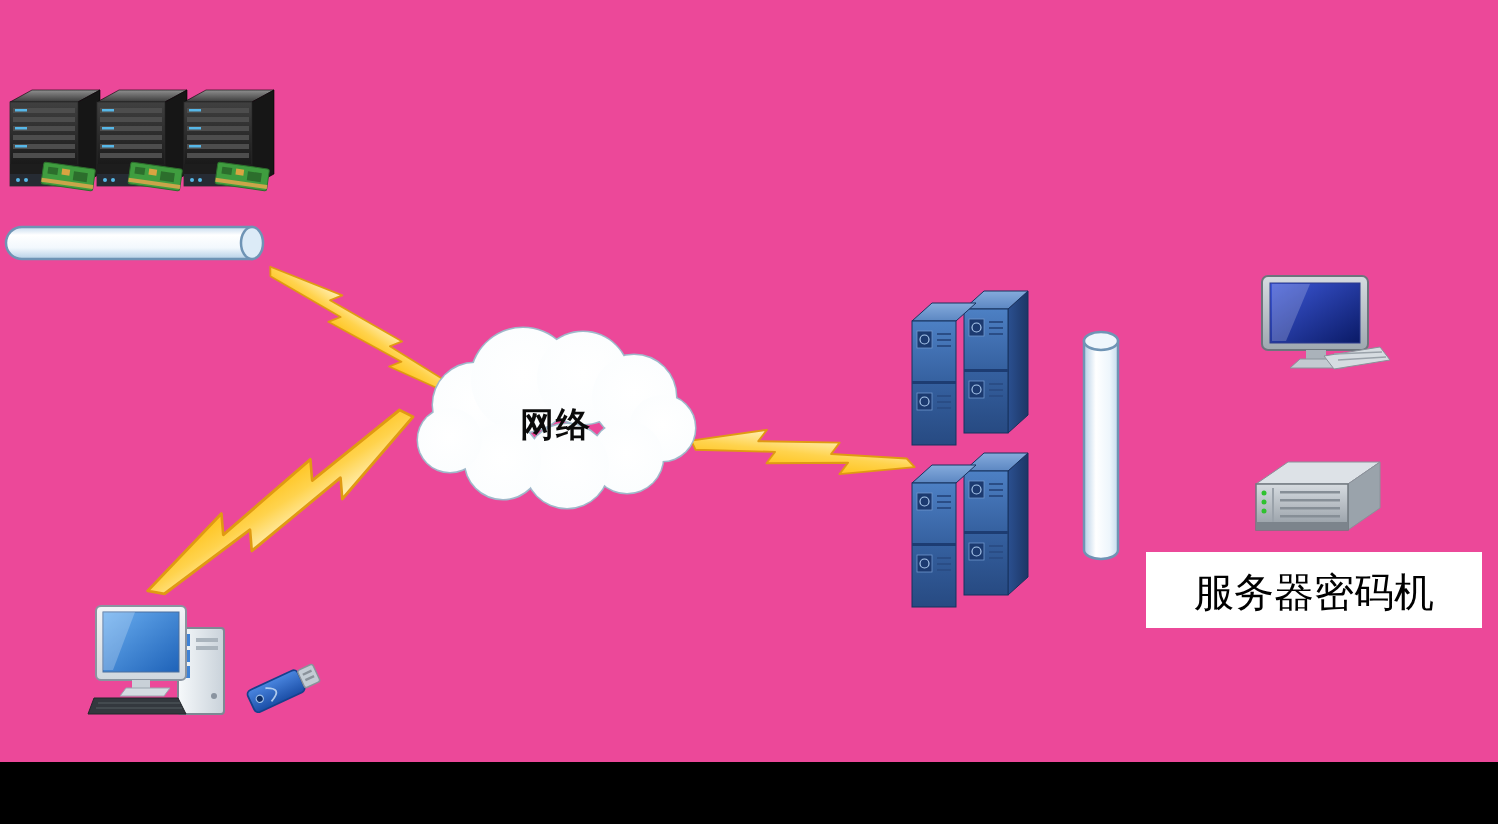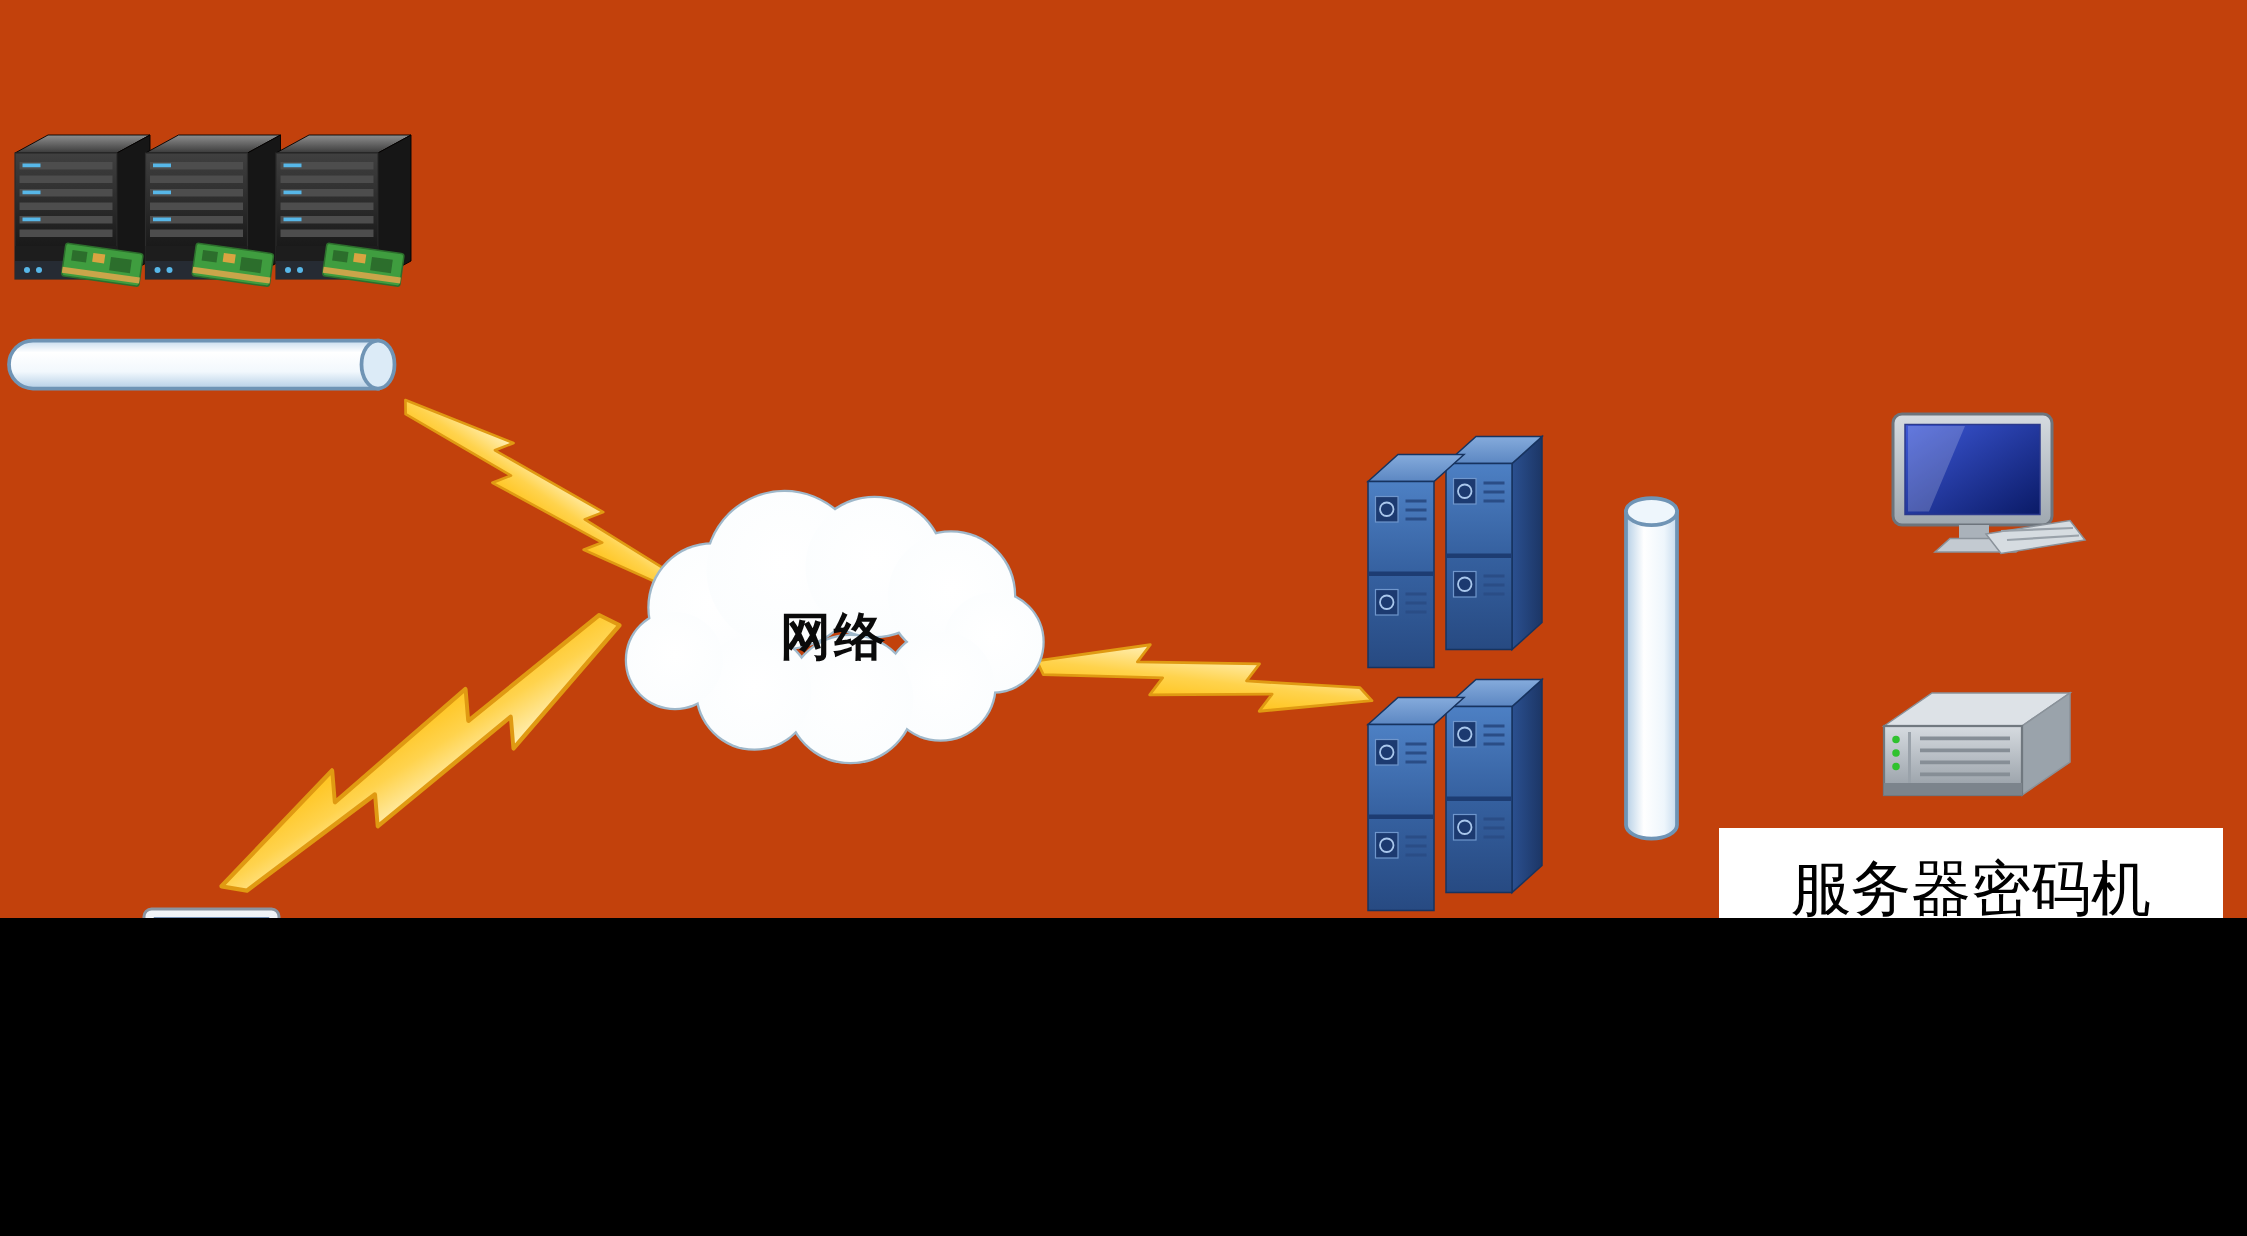--- a/index.html
+++ b/index.html
@@ -1,20 +1,20 @@
 <!DOCTYPE html>
 <html><head>
 <meta charset="utf-8">
 <style>
   html,body{margin:0;padding:0;background:#000;}
   #canvas{
     position:relative;
     width:1498px;
-    height:612px;
-    background:#c2410c;
+    height:762px;
+    background:#ec4899;
     overflow:hidden;
     font-family:"DejaVu Sans", sans-serif;
   }
   #diagram-svg{position:absolute;top:0;left:0;}
   .cloud-text{font-family:"DejaVu Sans", sans-serif;font-weight:bold;}
   .label-text{font-family:"DejaVu Sans", sans-serif;font-weight:500;}
 </style>
 </head>
 <body>
 

